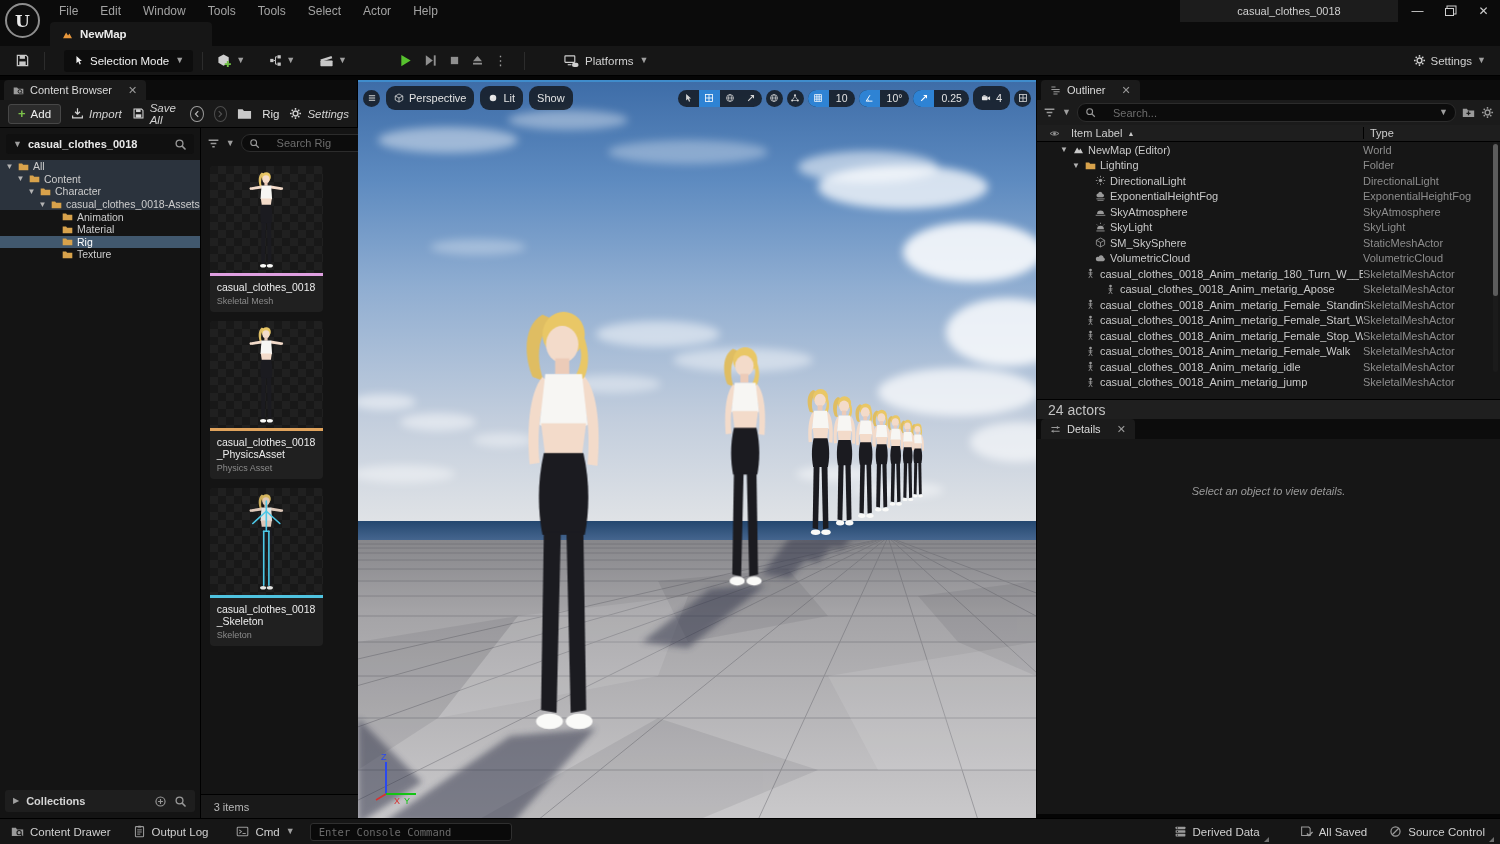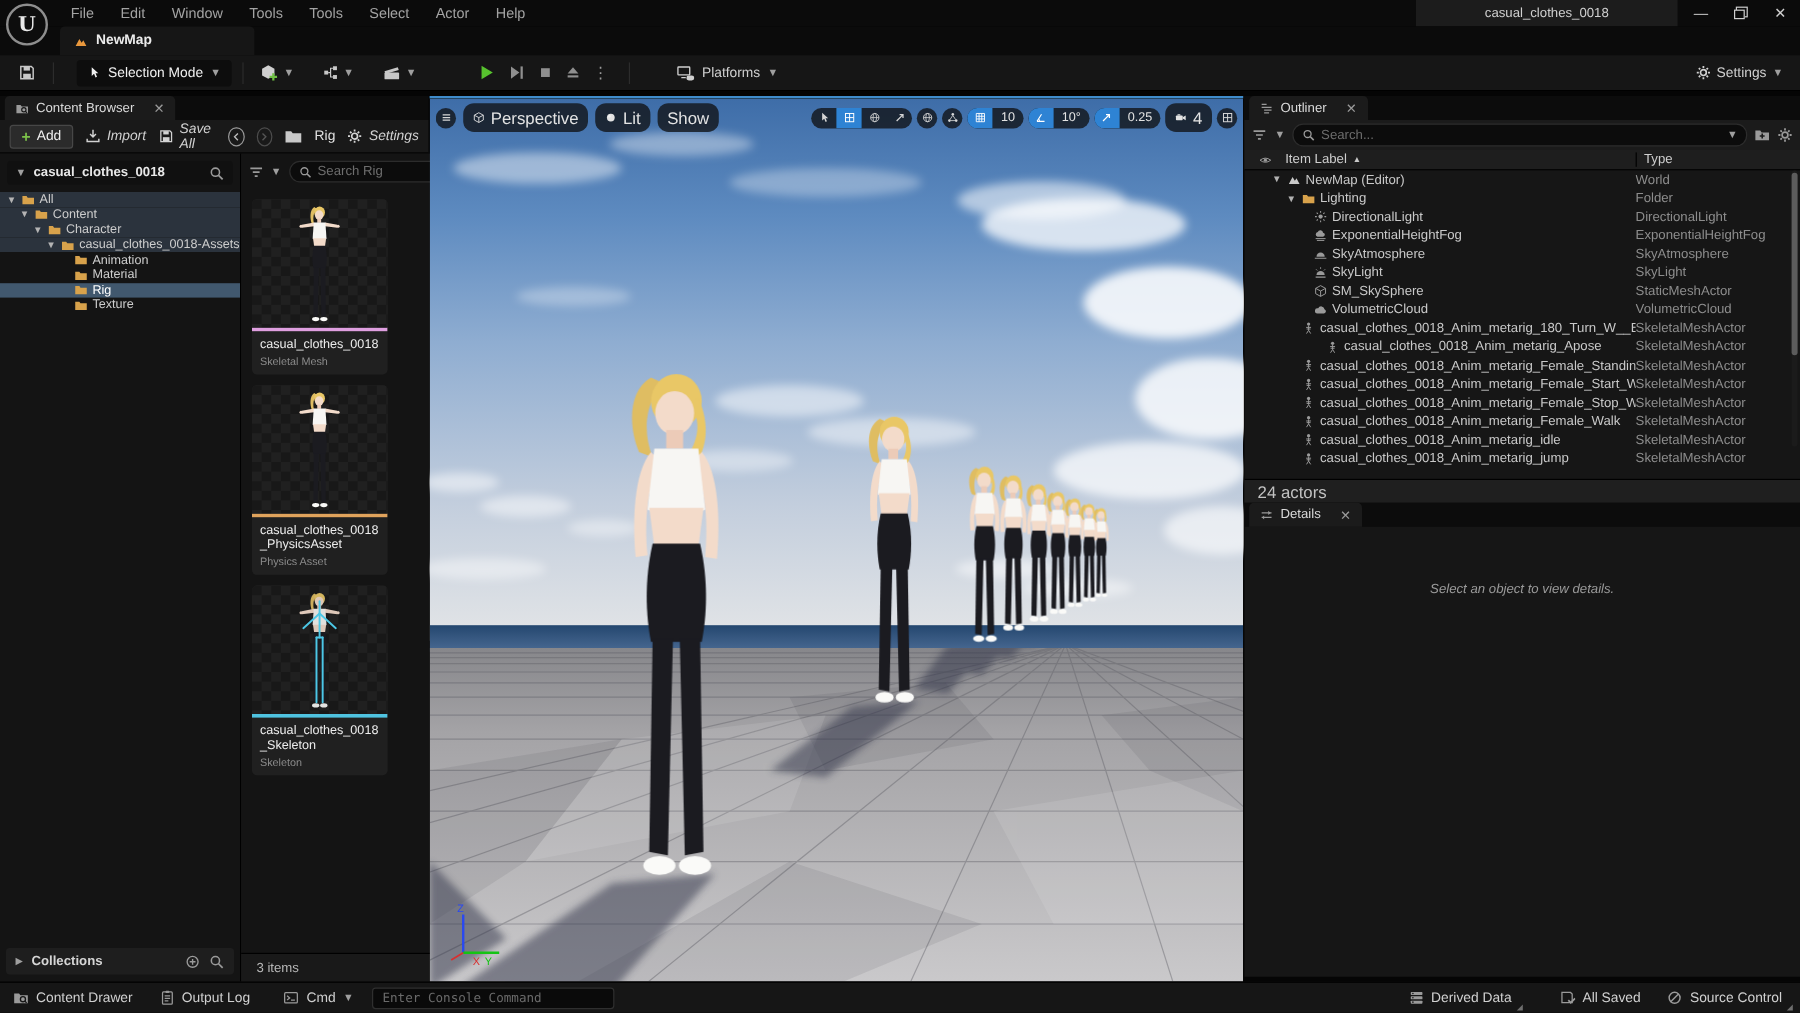--- a/index.html
+++ b/index.html
@@ -71,21 +71,21 @@
   .tree-row { height:12.6px; display:flex; align-items:center; gap:4px; color:#cdcdcd; white-space:nowrap; }
   .tree-row .arr { width:9px; font-size:8px; color:#b4b4b4; text-align:center; }
   .tree-row.chain { background:#2b333d; }
   .tree-row.selected { background:#41586e; color:#fff; }
   .collections { position:absolute; left:5px; right:5px; bottom:6px; height:22px; background:#1e1e1e; border-radius:3px;
     display:flex; align-items:center; gap:7px; padding:0 8px; }
   .collections .lbl { font-size:11px; color:#d5d5d5; font-weight:bold; flex:1; }
   .cb-right { flex:1; background:#141414; position:relative; }
   .filter-row { display:flex; align-items:center; gap:6px; margin:6px; }
   .search-pill { flex:1; height:18px; background:#0c0c0c; border:1px solid #2c2c2c; border-radius:9px;
-    display:flex; align-items:center; gap:5px; padding:0 7px; }
+    display:flex; align-items:center; gap:17px; padding:0 7px; }
   .search-pill input { flex:1; background:transparent; border:none; outline:none; color:#c5c5c5; font-size:11px; min-width:0;
     font-family:"Liberation Sans", sans-serif;}
   .search-pill input::placeholder { color:#6d6d6d; }
   .cards { padding:8px 0 0 9px; }
   .card { width:113px; border-radius:4px; overflow:hidden; background:#202020; margin-bottom:9px; }
   .card-img { height:107px; position:relative; background:
     conic-gradient(#202020 25%, #181818 0 50%, #202020 0 75%, #181818 0) 0 0/16px 16px; display:flex; justify-content:center; }
   .card-accent { height:3px; }
   .card-name { padding:5px 7px 1px 7px; font-size:10.5px; color:#ececec; line-height:1.2; word-break:break-all; }
   .card-type { padding:1px 7px 6px 7px; font-size:9px; color:#8b8b8b; }
@@ -93,21 +93,21 @@
     display:flex; align-items:center; padding-left:13px; font-size:11px; color:#b8b8b8; }
 
   
   .viewport { position:absolute; left:358px; top:4px; width:678px; height:738px; border-top:2px solid #3f8ccc; overflow:hidden; }
   .scene { position:absolute; left:0; top:0; width:678px; height:738px; display:block; }
   .vp-toolbar { position:absolute; left:5px; right:5px; top:4px; display:flex; align-items:center; z-index:5; }
   .vp-left { display:flex; align-items:center; gap:6px; }
   .vp-right { margin-left:auto; display:flex; align-items:center; gap:4px; }
   .vp-round { width:17px; height:17px; border-radius:50%; background:rgba(18,20,24,.8); color:#d8d8d8;
     display:flex; align-items:center; justify-content:center; }
-  .vp-pill { height:17px; border-radius:9px; background:rgba(18,20,24,.8); color:#e3e3e3; font-size:14px;
+  .vp-pill { height:17px; border-radius:9px; background:rgba(18,20,24,.8); color:#e3e3e3; font-size:11px;
     display:flex; align-items:center; gap:5px; padding:12px 8px; }
   .tool-group { height:17px; border-radius:9px; overflow:hidden; display:flex; background:rgba(18,20,24,.8); }
   .tool-seg { width:21px; height:17px; display:flex; align-items:center; justify-content:center; color:#d5d5d5; }
   .tool-seg.active { background:#2e83d4; color:#fff; }
   .snap-pill { height:17px; border-radius:9px; overflow:hidden; display:flex; align-items:center; background:rgba(18,20,24,.8); }
   .snap-seg { width:21px; height:17px; background:#2e83d4; color:#fff; display:flex; align-items:center; justify-content:center; }
   .snap-val { padding:0 7px; font-size:10.5px; color:#e3e3e3; }
 
   
   .outliner-panel { position:absolute; left:1037px; top:4px; width:463px; height:339px; background:#161616; }

